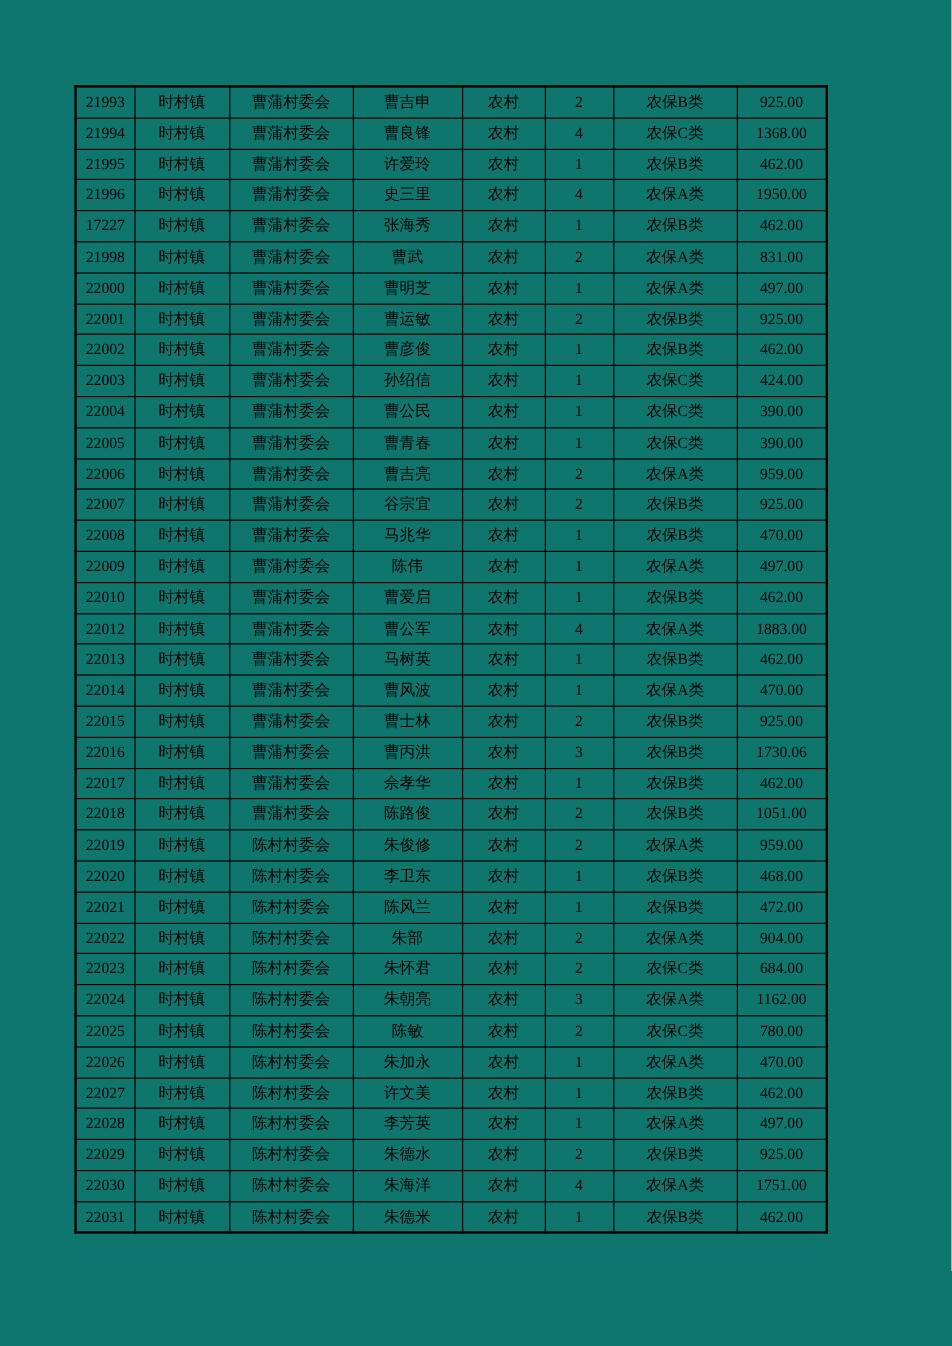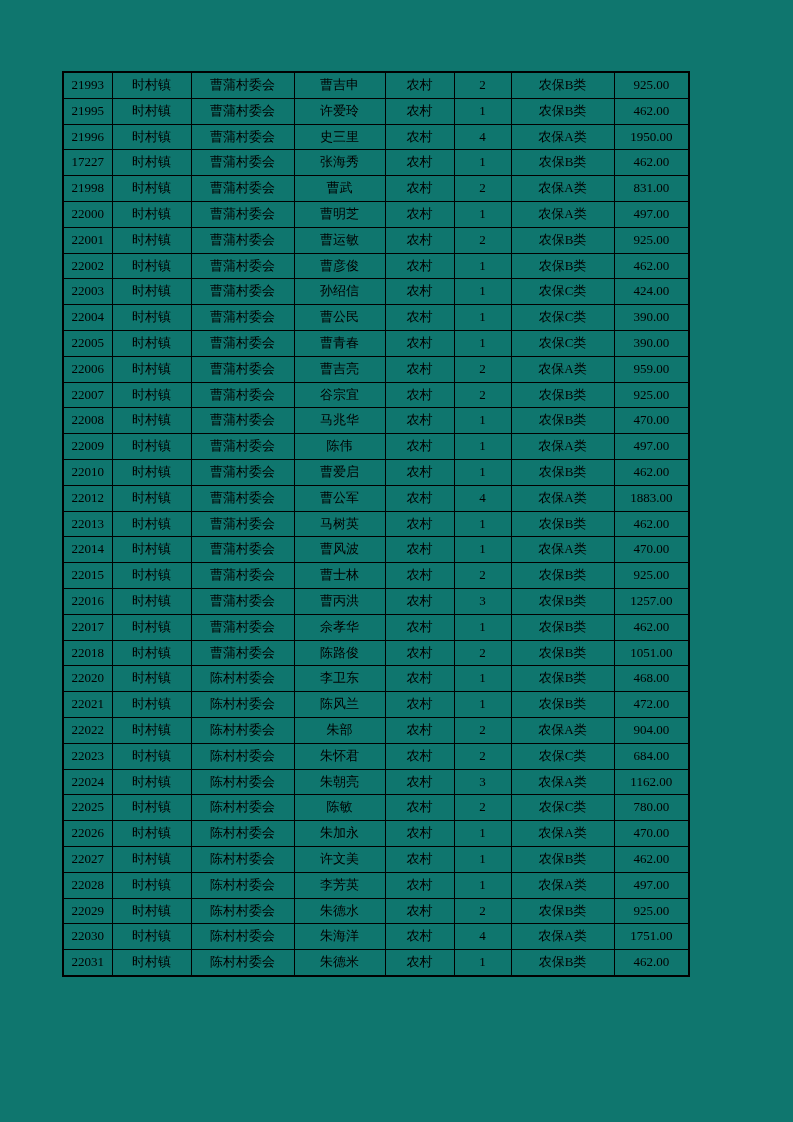--- a/index.html
+++ b/index.html
@@ -67,20 +67,30 @@
           <td>21993</td>
           <td>时村镇</td>
           <td>曹蒲村委会</td>
           <td>曹吉申</td>
           <td>农村</td>
           <td>2</td>
           <td>农保B类</td>
           <td>925.00</td>
         </tr>
         <tr>
+          <td>21994</td>
+          <td>时村镇</td>
+          <td>曹蒲村委会</td>
+          <td>曹良锋</td>
+          <td>农村</td>
+          <td>4</td>
+          <td>农保C类</td>
+          <td>1368.00</td>
+        </tr>
+        <tr>
           <td>21995</td>
           <td>时村镇</td>
           <td>曹蒲村委会</td>
           <td>许爱玲</td>
           <td>农村</td>
           <td>1</td>
           <td>农保B类</td>
           <td>462.00</td>
         </tr>
         <tr>
@@ -264,41 +274,51 @@
           <td>925.00</td>
         </tr>
         <tr>
           <td>22016</td>
           <td>时村镇</td>
           <td>曹蒲村委会</td>
           <td>曹丙洪</td>
           <td>农村</td>
           <td>3</td>
           <td>农保B类</td>
-          <td>1257.00</td>
+          <td>1730.06</td>
         </tr>
         <tr>
           <td>22017</td>
           <td>时村镇</td>
           <td>曹蒲村委会</td>
           <td>佘孝华</td>
           <td>农村</td>
           <td>1</td>
           <td>农保B类</td>
           <td>462.00</td>
         </tr>
         <tr>
           <td>22018</td>
           <td>时村镇</td>
           <td>曹蒲村委会</td>
           <td>陈路俊</td>
           <td>农村</td>
           <td>2</td>
           <td>农保B类</td>
           <td>1051.00</td>
+        </tr>
+        <tr>
+          <td>22019</td>
+          <td>时村镇</td>
+          <td>陈村村委会</td>
+          <td>朱俊修</td>
+          <td>农村</td>
+          <td>2</td>
+          <td>农保A类</td>
+          <td>959.00</td>
         </tr>
         <tr>
           <td>22020</td>
           <td>时村镇</td>
           <td>陈村村委会</td>
           <td>李卫东</td>
           <td>农村</td>
           <td>1</td>
           <td>农保B类</td>
           <td>468.00</td>

